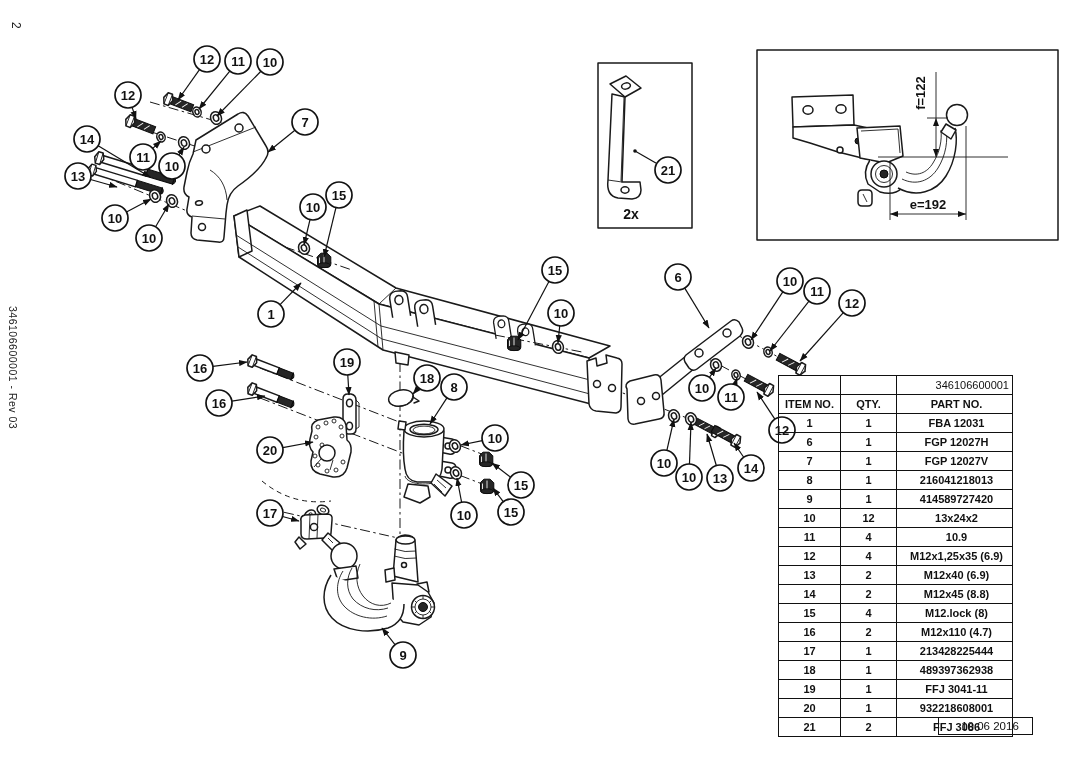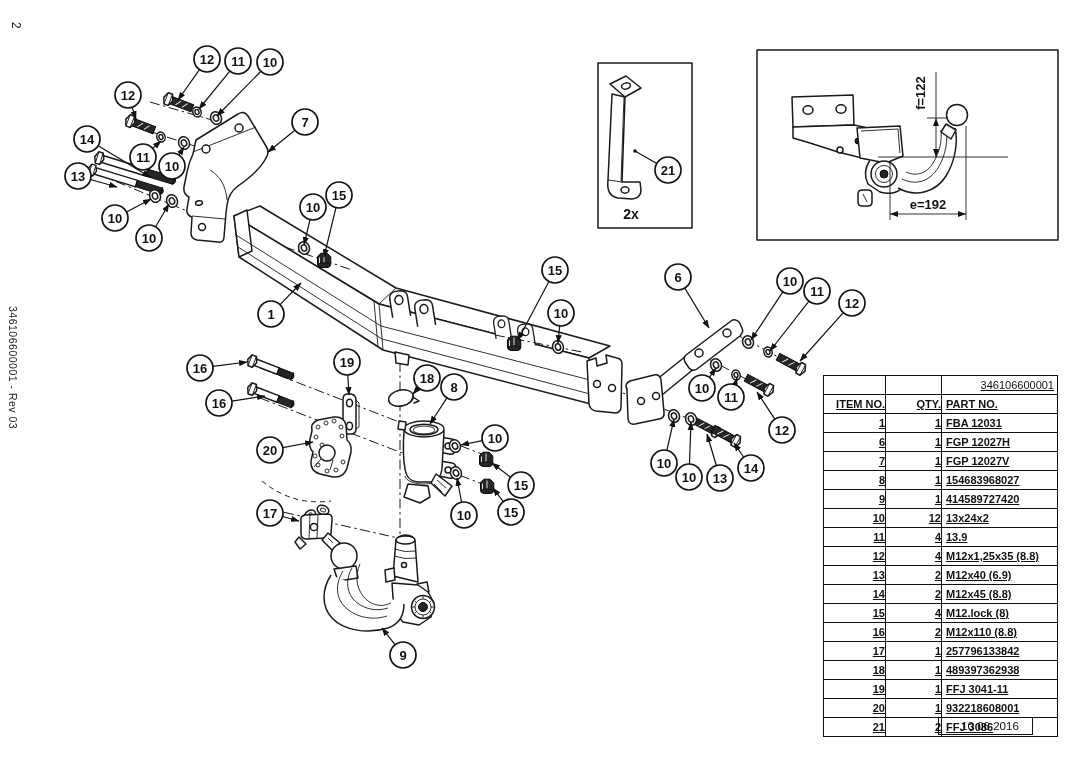--- a/index.html
+++ b/index.html
@@ -15,25 +15,25 @@
   .dash{fill:none;stroke:#1a1a1a;stroke-width:1;stroke-dasharray:10 3.5 2.5 3.5;}
   .dash2{fill:none;stroke:#1a1a1a;stroke-width:1;stroke-dasharray:5 4;}
   .dark{fill:#262626;stroke:#0a0a0a;stroke-width:1;}
   .hl{stroke:#f4f4f4;stroke-width:0.9;fill:none;}
   .co{fill:#fff;stroke:#111;stroke-width:1.7;}
   .cot{font:bold 13px "Liberation Sans",sans-serif;fill:#111;text-anchor:middle;}
   .leader{stroke:#111;stroke-width:1.2;fill:none;}
   .dimt{font:bold 13px "Liberation Sans",sans-serif;fill:#111;text-anchor:middle;}
   .qty2x{font:bold 14px "Liberation Sans",sans-serif;fill:#111;text-anchor:middle;}
   
-  #tablewrap{position:absolute;left:823px;top:375px;text-decoration:underline;}
+  #tablewrap{position:absolute;left:778px;top:375px;}
   table{border-collapse:collapse;table-layout:fixed;width:234px;}
-  td,th{border:1.6px solid #111;height:18px;padding:0;text-align:right;
+  td,th{border:1.6px solid #111;height:18px;padding:0;text-align:center;
         font:bold 11px "Liberation Sans",sans-serif;color:#111;overflow:hidden;white-space:nowrap;}
-  td.pn,th.pn{text-align:left;padding-left:4px;}
+  td.pn,th.pn{text-align:center;padding-left:4px;}
   td.docnum{font-weight:400;text-align:right;padding-right:3px;}
   #date-box{position:absolute;left:938px;top:717px;width:84px;height:16px;
             border:1.5px solid #111;font:11.5px "Liberation Sans",sans-serif;
             display:flex;align-items:center;justify-content:center;color:#111;padding-left:9px;}
 </style>
 </head>
 <body>
 
 <div id="page">
 
@@ -551,66 +551,66 @@
             <td class="pn">FGP 12027H</td>
           </tr>
           <tr>
             <td>7</td>
             <td>1</td>
             <td class="pn">FGP 12027V</td>
           </tr>
           <tr>
             <td>8</td>
             <td>1</td>
-            <td class="pn">154683968027</td>
+            <td class="pn">216041218013</td>
           </tr>
           <tr>
             <td>9</td>
             <td>1</td>
             <td class="pn">414589727420</td>
           </tr>
           <tr>
             <td>10</td>
             <td>12</td>
             <td class="pn">13x24x2</td>
           </tr>
           <tr>
             <td>11</td>
             <td>4</td>
-            <td class="pn">13.9</td>
+            <td class="pn">10.9</td>
           </tr>
           <tr>
             <td>12</td>
             <td>4</td>
-            <td class="pn">M12x1,25x35 (8.8)</td>
+            <td class="pn">M12x1,25x35 (6.9)</td>
           </tr>
           <tr>
             <td>13</td>
             <td>2</td>
             <td class="pn">M12x40 (6.9)</td>
           </tr>
           <tr>
             <td>14</td>
             <td>2</td>
             <td class="pn">M12x45 (8.8)</td>
           </tr>
           <tr>
             <td>15</td>
             <td>4</td>
             <td class="pn">M12.lock (8)</td>
           </tr>
           <tr>
             <td>16</td>
             <td>2</td>
-            <td class="pn">M12x110 (8.8)</td>
+            <td class="pn">M12x110 (4.7)</td>
           </tr>
           <tr>
             <td>17</td>
             <td>1</td>
-            <td class="pn">257796133842</td>
+            <td class="pn">213428225444</td>
           </tr>
           <tr>
             <td>18</td>
             <td>1</td>
             <td class="pn">489397362938</td>
           </tr>
           <tr>
             <td>19</td>
             <td>1</td>
             <td class="pn">FFJ 3041-11</td>

